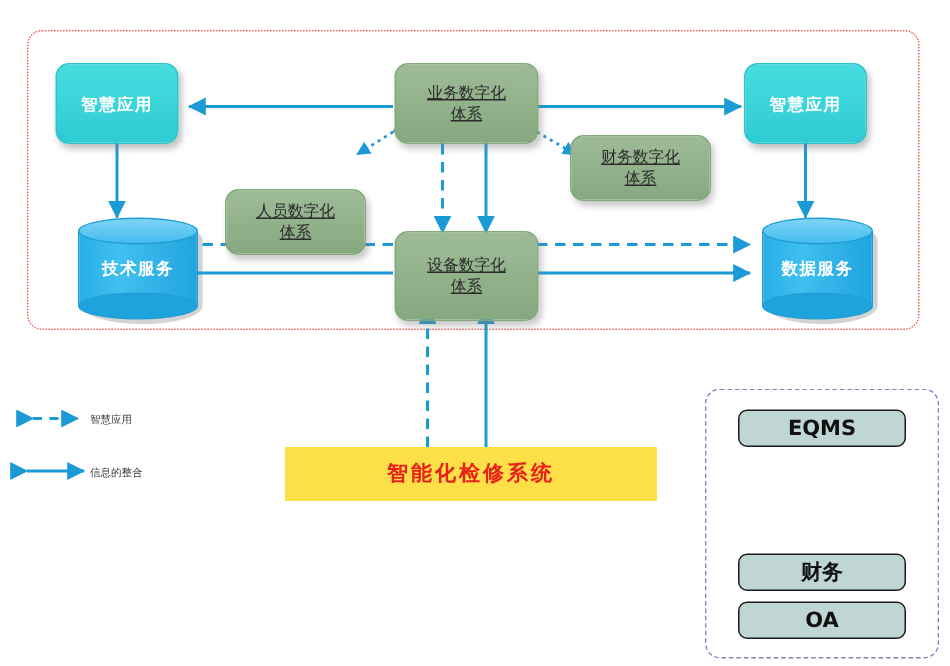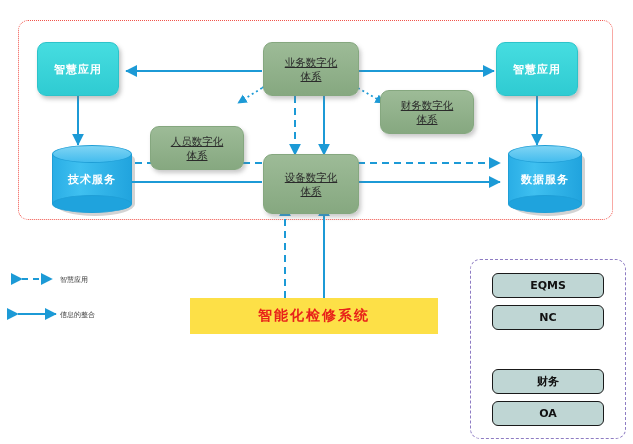--- a/index.html
+++ b/index.html
@@ -84,21 +84,21 @@
   }
   #right-panel{
     position:absolute;left:470px;top:259px;width:156px;height:180px;
     border:1.3px dashed #8E7CC3;border-radius:10px;box-sizing:border-box;
     background:#ffffff;
   }
   .sys-item{
     position:absolute;left:21px;width:112px;height:25px;
     background:#BFD6D4;border:1.6px solid #1a1a1a;border-radius:6px;
     display:flex;align-items:center;justify-content:center;
-    font-size:11px;font-weight:bold;color:#111111;box-sizing:border-box;
+    font-size:14px;font-weight:bold;color:#111111;box-sizing:border-box;
   }
 
   
   .legend-label{
     position:absolute;font-size:7px;color:#3a3a3a;white-space:nowrap;
   }
 </style>
 </head>
 <body>
 
@@ -205,23 +205,20 @@
     <span>智能化检修系统</span>
   </div>
 
   <div class="legend-label" style="left:60px;top:275px;">智慧应用</div>
   <div class="legend-label" style="left:60px;top:310px;">信息的整合</div>
 
   <div id="right-panel">
     <div class="sys-item" style="top:13px;">
         <span>EQMS</span>
       </div>
-    <div class="sys-item" style="top:45px;">
-        <span>NC</span>
-      </div>
     <div class="sys-item" style="top:109px;">
         <span>财务</span>
       </div>
     <div class="sys-item" style="top:141px;">
         <span>OA</span>
       </div>
   </div>
 
 </div>
 

